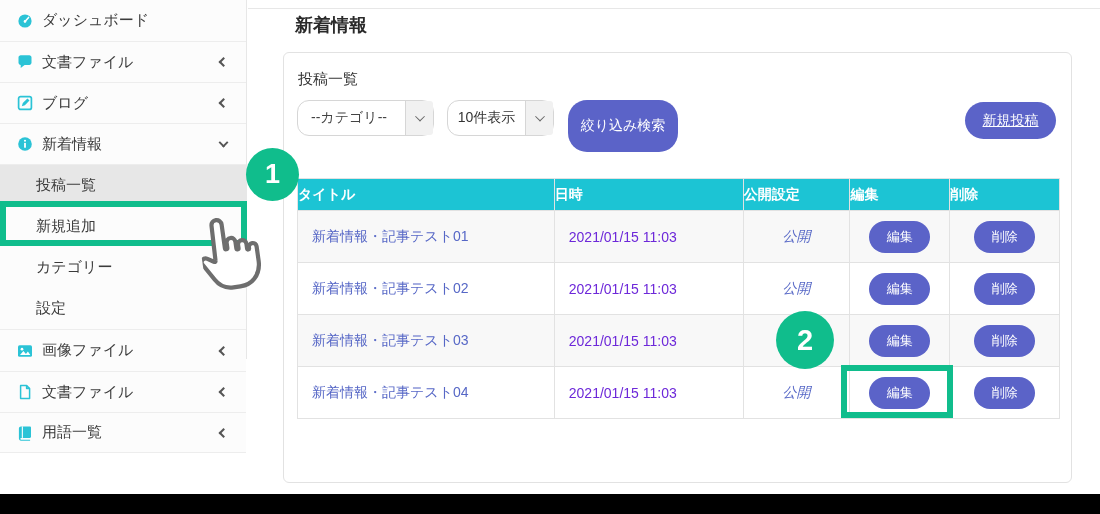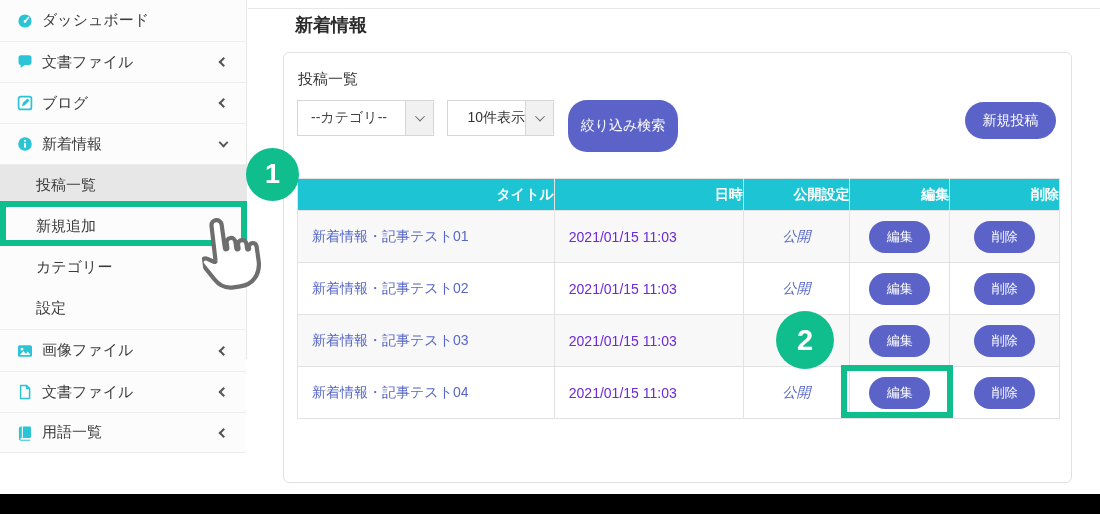--- a/index.html
+++ b/index.html
@@ -30,39 +30,39 @@
   .side-subitem{height:41px;display:flex;align-items:center;padding-left:36px;
     font-size:15px;color:#3b3b3b;cursor:pointer;}
   .side-subitem.active{background:#e7e7e7;}
   
   .main-topline{position:absolute;left:248px;top:8px;width:852px;height:1px;background:#e7e7e7;}
   .page-title{position:absolute;left:295px;top:13px;font-size:18px;font-weight:bold;color:#2a2a2a;}
   .card{position:absolute;left:283px;top:52px;width:789px;height:431px;
     background:#fff;border:1px solid var(--card-border);border-radius:6px;}
   .filter-label{position:absolute;left:14px;top:17px;font-size:15px;color:#333;}
   .fakeselect{position:absolute;top:47px;height:36px;background:#fff;
-    border:1px solid #d6d6d6;border-radius:0;display:flex;align-items:center;cursor:pointer;}
+    border:1px solid #d6d6d6;border-radius:12px;display:flex;align-items:center;cursor:pointer;}
   .fakeselect .sel-text{flex:1;padding-left:13px;font-size:14px;color:#444;white-space:nowrap;}
   .fakeselect .sel-caret{width:28px;align-self:stretch;background:#f1f1f1;
     border-left:1px solid #d6d6d6;border-radius:0 3px 3px 0;position:relative;}
   .fakeselect .sel-caret:after{content:"";position:absolute;left:50%;top:50%;
     width:6px;height:6px;border-left:1.5px solid #666;border-bottom:1.5px solid #666;
     transform:translate(-50%,-70%) rotate(-45deg);}
   .sel-category{left:13px;width:137px;}
   .sel-count{left:163px;width:107px;}
-  .sel-count .sel-text{text-align:right;padding-left:0;color:#333;}
+  .sel-count .sel-text{text-align:center;padding-left:0;color:#333;}
   .pill{background:var(--purple);color:#fff;border:none;cursor:pointer;
     border-radius:19px;font-size:14px;font-family:inherit;}
   .btn-search{position:absolute;left:284px;top:47px;width:110px;height:52px;}
-  .btn-new{position:absolute;right:15px;top:49px;width:91px;height:37px;}
+  .btn-new{position:absolute;right:15px;top:49px;width:91px;height:37px;text-decoration:underline;}
   .table-wrap{position:absolute;left:13px;top:125px;width:763px;}
   table{width:100%;border-collapse:collapse;table-layout:fixed;}
   th,td{border:1px solid var(--card-border);}
   th{background:var(--cyan);color:#fff;font-size:14px;font-weight:bold;
-    height:32px;text-align:right;}
+    height:32px;text-align:left;}
   td{height:52px;font-size:14px;background:#fff;}
   tr.striped td{background:#f8f8f8;}
   td.c-title{padding-left:14px;color:var(--link);}
   td.c-title span{cursor:pointer;}
   td.c-date{padding-left:14px;color:#6d28d9;}
   td.c-status{text-align:center;color:var(--link);}
   td.c-status span{cursor:pointer;font-style:italic;}
   td.c-action{text-align:center;}
   .pill-sm{display:inline-block;width:61px;height:32px;line-height:32px;
     border-radius:16px;background:var(--purple);color:#fff;font-size:13px;

